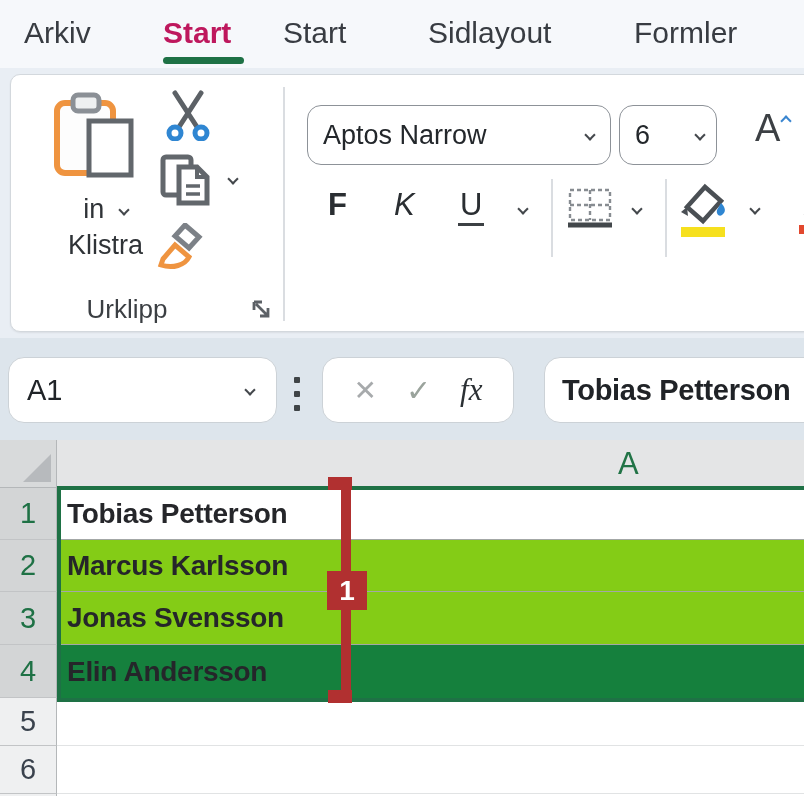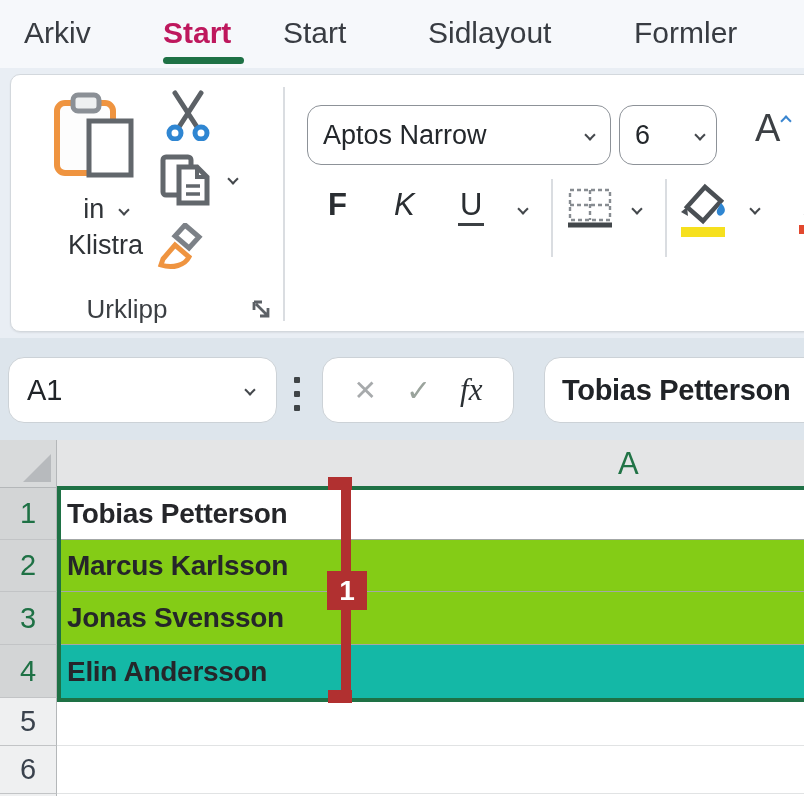--- a/index.html
+++ b/index.html
@@ -86,21 +86,21 @@
   .colhdr span { position:absolute; left:561px; top:6px; font-size:31px; color:#217346; }
   .row { display:flex; }
   .rh { width:57px; display:flex; align-items:center; justify-content:center;
         font-size:29px; border-right:1px solid #b4b7b9; border-bottom:1px solid #c2c4c6; }
   .rh.sel { background:#d3d5d6; color:#1e7145; }
   .rh.norm { background:#eff0f1; color:#3a424d; }
   .cell { flex:1; display:flex; align-items:center; padding-left:10px;
           font-size:28px; font-weight:600; letter-spacing:-0.3px; color:#25262a; }
   .r1 .cell { background:#fff; border-bottom:1.5px solid #a3a7a6; }
   .r2 .cell, .r3 .cell { background:#84cc16; border-bottom:1.5px solid #a3a7a6; }
-  .r4 .cell { background:#14b8a6; }
+  .r4 .cell { background:#15803d; }
   .r5 .cell, .r6 .cell { background:#fff; border-bottom:1.5px solid #e1e3e4; }
   .r1, .r2 { height:52px; } .r3, .r4 { height:53px; } .r5, .r6 { height:48px; }
   .filler { height:4px; }
   .filler .rh { border:none; border-right:1px solid #b4b7b9; }
 
   .selbox { position:absolute; left:57px; top:46px; width:760px; height:216px;
             border:4px solid #1e7145; pointer-events:none; z-index:5; }
 
   
   .anno { position:absolute; pointer-events:none; z-index:9; background:#b13030; }

